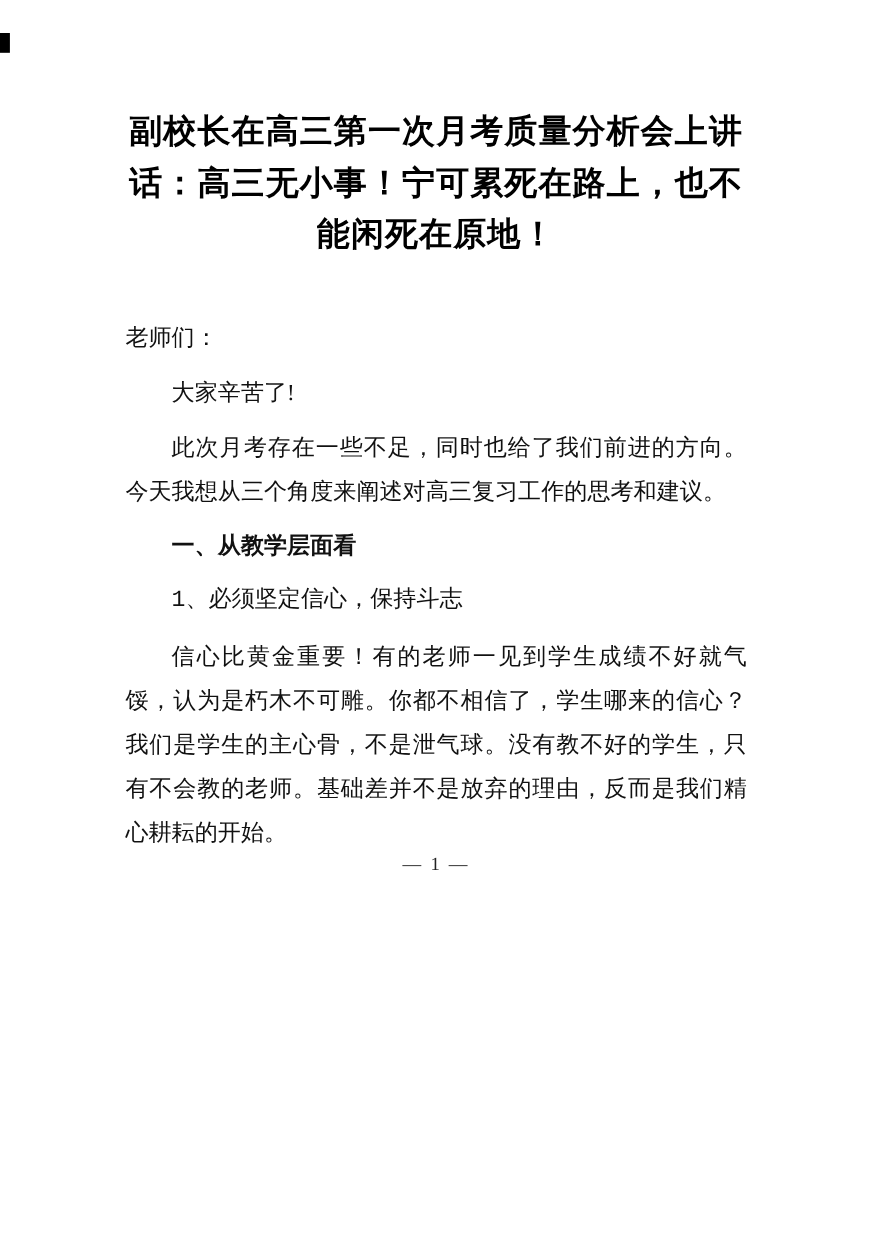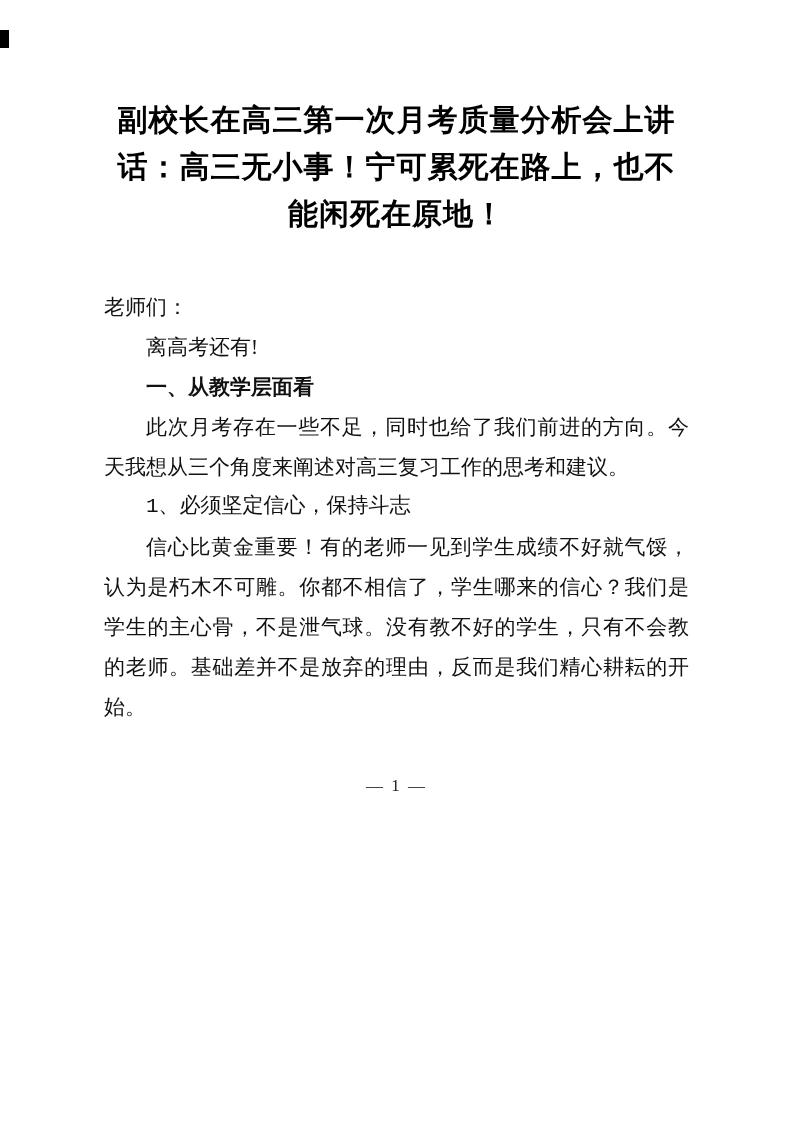--- a/index.html
+++ b/index.html
@@ -33,21 +33,21 @@
   .doc-title {
     margin: 0 0 50px 0;
     font-size: 30px;
     font-weight: bold;
     line-height: 47px;
     text-align: center;
     letter-spacing: 1px;
     color: #000000;
   }
   .para {
-    margin: 0;
+    margin: 10px;
     font-size: 21px;
     line-height: 40px;
     text-align: justify;
     text-justify: inter-ideograph;
     word-break: break-all;
   }
   .para.indent {
     text-indent: 2em;
   }
   .para.heading {
@@ -76,26 +76,26 @@
 <div class="page">
 
   <div class="corner-mark"></div>
 
   <div class="content">
 
     <h1 class="doc-title">副校长在高三第一次月考质量分析会上讲话：高三无小事！宁可累死在路上，也不能闲死在原地！</h1>
 
     <p class="para salutation">老师们：</p>
 
-    <p class="para indent">离高考还有!</p>
+    <p class="para indent">大家辛苦了!</p>
 
 
+    <p class="para indent">此次月考存在一些不足，同时也给了我们前进的方向。今天我想从三个角度来阐述对高三复习工作的思考和建议。</p>
+
     <p class="para heading">一、从教学层面看</p>
-
-    <p class="para indent">此次月考存在一些不足，同时也给了我们前进的方向。今天我想从三个角度来阐述对高三复习工作的思考和建议。</p>
 
     <p class="para subheading">1、必须坚定信心，保持斗志</p>
 
     <p class="para indent">信心比黄金重要！有的老师一见到学生成绩不好就气馁，认为是朽木不可雕。你都不相信了，学生哪来的信心？我们是学生的主心骨，不是泄气球。没有教不好的学生，只有不会教的老师。基础差并不是放弃的理由，反而是我们精心耕耘的开始。</p>
 
   </div>
 
   <div class="footer">— 1 —</div>
 
 </div>

